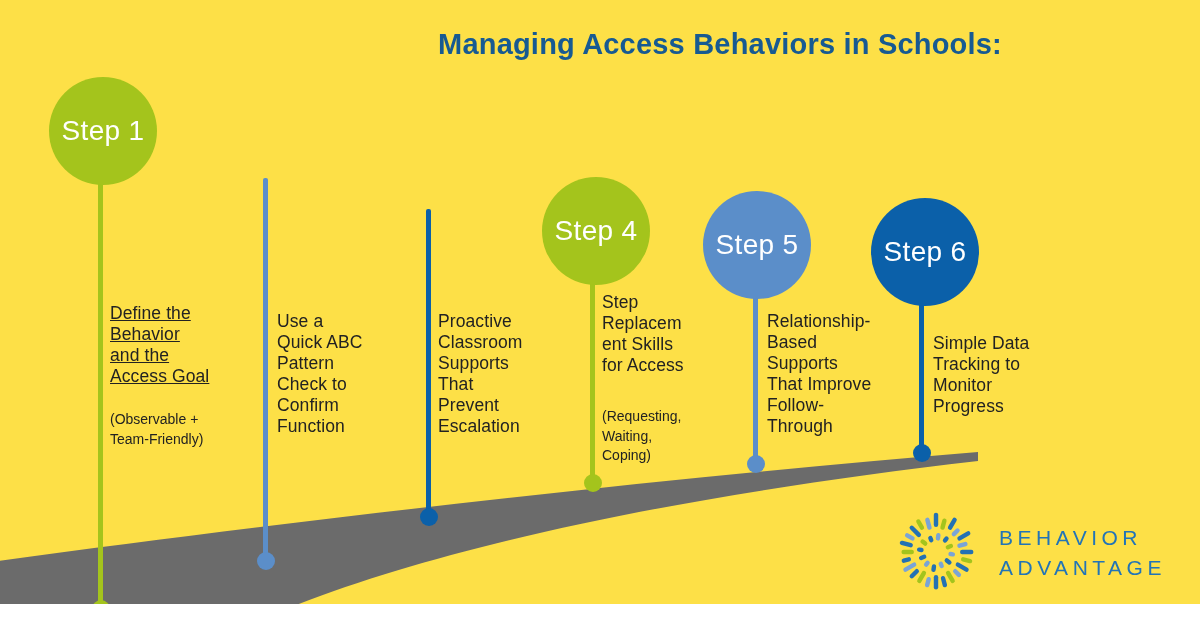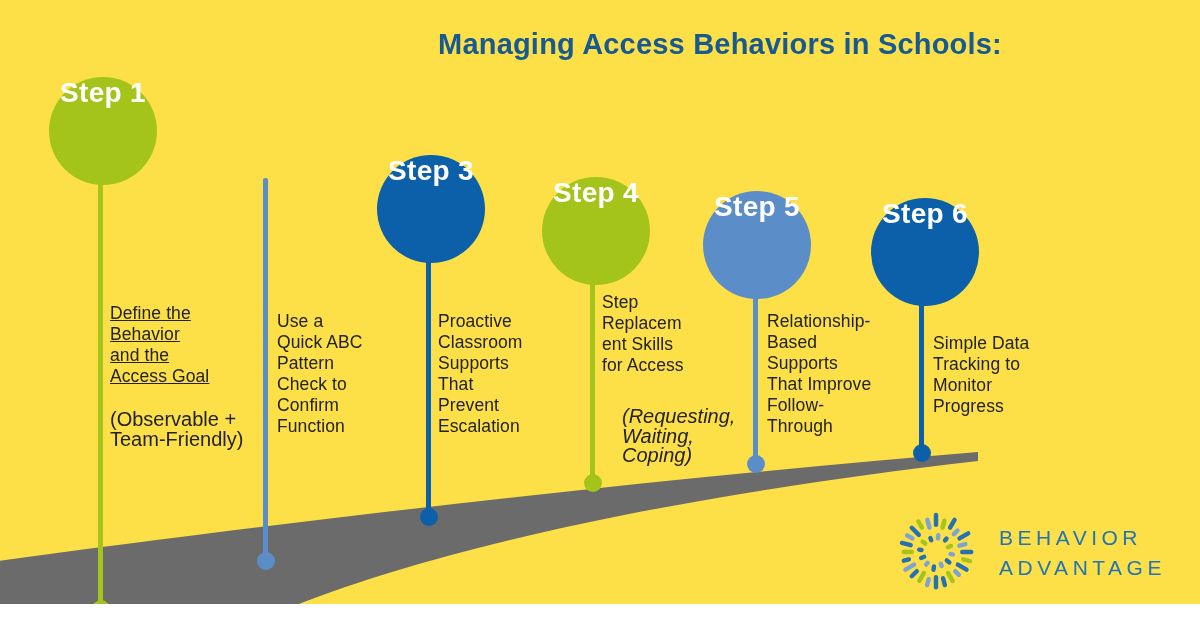--- a/index.html
+++ b/index.html
@@ -10,29 +10,29 @@
   .title{
     position:absolute;left:260px;top:27px;width:920px;text-align:center;
     font-size:29px;line-height:34px;font-weight:700;color:#175a92;letter-spacing:.2px;
   }
   .title span{display:block;}
   .road{position:absolute;left:0;top:0;z-index:1;}
   .stem{position:absolute;width:5px;z-index:2;border-radius:2px;}
   .dot{position:absolute;width:18px;height:18px;border-radius:50%;z-index:3;}
   .circle{
     position:absolute;width:108px;height:108px;border-radius:50%;z-index:4;
-    display:flex;align-items:flex-start;justify-content:center;
-    color:#ffffff;font-size:28px;font-weight:700;letter-spacing:.3px;
+    display:flex;align-items:center;justify-content:center;
+    color:#ffffff;font-size:28px;font-weight:400;letter-spacing:.3px;
   }
   .desc{
     position:absolute;z-index:5;color:#222222;font-size:17.5px;line-height:21px;
     white-space:pre-line;letter-spacing:.1px;
   }
   .note{
-    position:absolute;z-index:5;color:#222222;font-size:20px;line-height:19.5px;
+    position:absolute;z-index:5;color:#222222;font-size:14px;line-height:19.5px;
     white-space:pre-line;
   }
   .logo-icon{position:absolute;left:888px;top:504px;z-index:5;}
   .wordmark{
     position:absolute;left:999px;top:523px;z-index:5;color:#2274b7;
     font-size:21px;line-height:30px;letter-spacing:4.5px;font-weight:400;
   }
   .wordmark span{display:block;}
 </style>
 </head>
@@ -64,40 +64,37 @@
   <div class="dot" style="left: 257px; top: 552px; background-color: rgb(91, 142, 201);"></div>
   <div class="desc" style="left:277px;top:311px;width:150px;">Use a
 Quick ABC
 Pattern
 Check to
 Confirm
 Function</div>
 
   <div class="stem" style="left: 426px; top: 209px; height: 308px; background-color: rgb(11, 96, 169);"></div>
   <div class="dot" style="left: 420px; top: 508px; background-color: rgb(11, 96, 169);"></div>
-  <div class="circle" style="left: 377px; top: 155px; background-color: rgb(11, 96, 169);">
-    <span>Step 3</span>
-  </div>
   <div class="desc" style="left:438px;top:311px;width:150px;">Proactive
 Classroom
 Supports
 That
 Prevent
 Escalation</div>
 
   <div class="stem" style="left: 590px; top: 231px; height: 252px; background-color: rgb(164, 196, 28);"></div>
   <div class="dot" style="left: 584px; top: 474px; background-color: rgb(164, 196, 28);"></div>
   <div class="circle" style="left: 542px; top: 177px; background-color: rgb(164, 196, 28);">
     <span>Step 4</span>
   </div>
   <div class="desc" style="left:602px;top:292px;width:120px;">Step
 Replacem
 ent Skills
 for Access</div>
-  <div class="note" style="left:622px;top:407px;width:130px;font-style:italic;">(Requesting,
+  <div class="note" style="left:602px;top:407px;width:130px;">(Requesting,
 Waiting,
 Coping)</div>
 
   <div class="stem" style="left: 753px; top: 245px; height: 219px; background-color: rgb(91, 142, 201);"></div>
   <div class="dot" style="left: 747px; top: 455px; background-color: rgb(91, 142, 201);"></div>
   <div class="circle" style="left: 703px; top: 191px; background-color: rgb(91, 142, 201);">
     <span>Step 5</span>
   </div>
   <div class="desc" style="left:767px;top:311px;width:160px;">Relationship-
 Based

